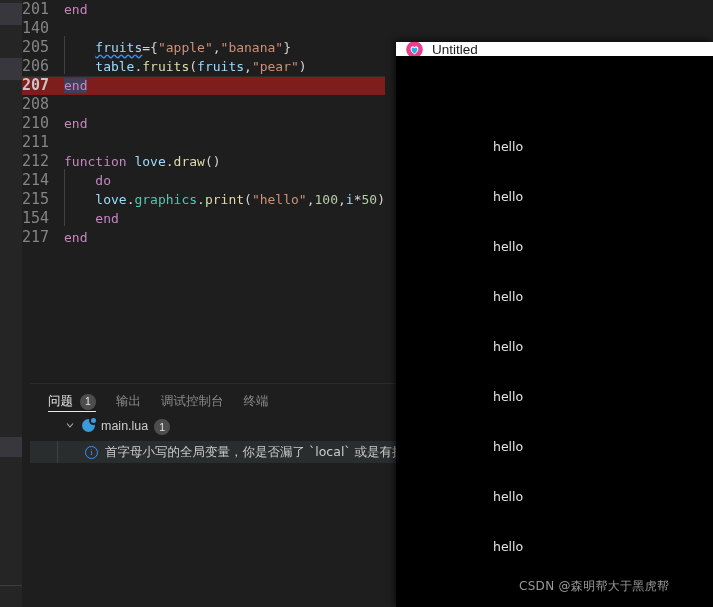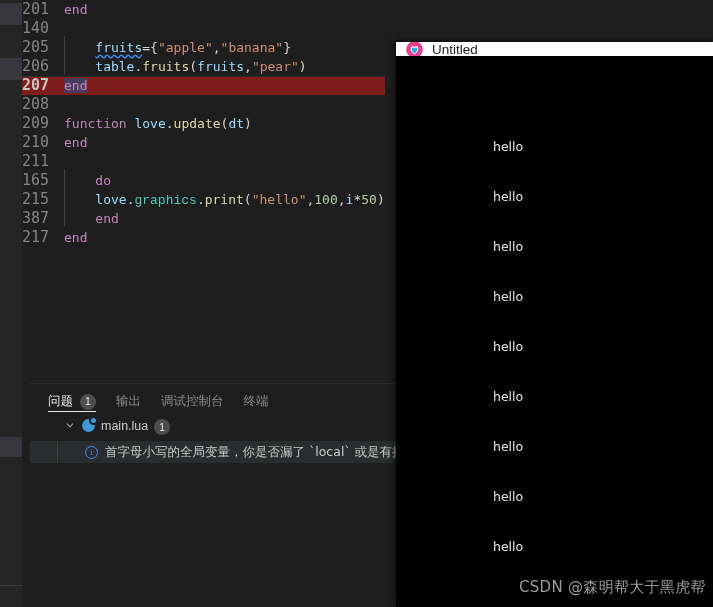--- a/index.html
+++ b/index.html
@@ -51,21 +51,21 @@
     position:absolute; left:0; top:-2px; width:1px; height:19px; background:#404040;
   }
 
   .t-kw   { color: #c586c0; }
   .t-var  { color: #9cdcfe; }
   .t-fn   { color: #dcdcaa; }
   .t-str  { color: #ce9178; }
   .t-num  { color: #b5cea8; }
   .t-cmt  { color: #6a9955; }
   .t-pun  { color: #d4d4d4; }
-  .t-grn  { color: #4ec9b0; font-family: Liberation Mono, monospace; }
+  .t-grn  { color: #4ec9b0; }
   .sel-kw { background: #264f78aa; }
   .squig {
     text-decoration: underline;
     text-decoration-style: wavy;
     text-decoration-color: #3794ff;
     text-underline-offset: 2px;
   }
 
   .top-cut {
     position:absolute; left:22px; top:0; width:691px; height:11px;
@@ -151,21 +151,21 @@
   }
   .love-canvas {
     position: relative; height: 533px; background: #000;
     font-family: "DejaVu Sans", sans-serif;
   }
   .hello {
     position: absolute; color: #e6e6e6; font-size: 12.5px; white-space: nowrap;
   }
   .watermark {
     position: absolute; left: 519px; top: 578px;
-    font-family: "DejaVu Sans", sans-serif; font-size: 15px;
+    font-family: "DejaVu Sans", sans-serif; font-size: 12px;
     color: #9a9a9a; white-space: nowrap; letter-spacing: .3px;
   }
 </style>
 </head>
 <body>
 
 <div id="root">
 
   <div class="vscode">
 
@@ -183,26 +183,26 @@
     </div>
 
     <div class="editor">
       <div class="code-area" id="code-area">
           <div class="ln-row"><span class="lnum">201</span><span class="code"><span class="t-kw">end</span></span></div>
           <div class="ln-row"><span class="lnum">140</span><span class="code"></span></div>
           <div class="ln-row"><span class="lnum">205</span><span class="code"><span class="ind">    <span class="guide"></span></span><span class="t-var squig">fruits</span><span class="t-pun">=</span><span class="t-pun">{</span><span class="t-str">"apple"</span><span class="t-pun">,</span><span class="t-str">"banana"</span><span class="t-pun">}</span></span></div>
           <div class="ln-row"><span class="lnum">206</span><span class="code"><span class="ind">    <span class="guide"></span></span><span class="t-var">table</span><span class="t-pun">.</span><span class="t-fn">fruits</span><span class="t-pun">(</span><span class="t-var">fruits</span><span class="t-pun">,</span><span class="t-str">"pear"</span><span class="t-pun">)</span></span></div>
           <div class="ln-row current"><span class="lnum active">207</span><span class="code"><span class="t-kw sel-kw">end</span></span></div>
           <div class="ln-row"><span class="lnum">208</span><span class="code"></span></div>
-          <div class="ln-row"><span class="lnum">209</span><span class="code"><span class="t-kw">function</span><span class="t-pun"> </span><span class="t-var">love</span><span class="t-pun">.</span><span class="t-fn">update</span><span class="t-pun">(</span><span class="t-var">dt</span><span class="t-pun">)</span></span></div>
           <div class="ln-row"><span class="lnum">210</span><span class="code"><span class="t-kw">end</span></span></div>
           <div class="ln-row"><span class="lnum">211</span><span class="code"></span></div>
-          <div class="ln-row"><span class="lnum">165</span><span class="code"><span class="ind">    <span class="guide"></span></span><span class="t-kw">do</span></span></div>
+          <div class="ln-row"><span class="lnum">212</span><span class="code"><span class="t-kw">function</span><span class="t-pun"> </span><span class="t-var">love</span><span class="t-pun">.</span><span class="t-fn">draw</span><span class="t-pun">()</span></span></div>
+          <div class="ln-row"><span class="lnum">214</span><span class="code"><span class="ind">    <span class="guide"></span></span><span class="t-kw">do</span></span></div>
           <div class="ln-row"><span class="lnum">215</span><span class="code"><span class="ind">    <span class="guide"></span></span><span class="t-var">love</span><span class="t-pun">.</span><span class="t-grn">graphics</span><span class="t-pun">.</span><span class="t-fn">print</span><span class="t-pun">(</span><span class="t-str">"hello"</span><span class="t-pun">,</span><span class="t-num">100</span><span class="t-pun">,</span><span class="t-var">i</span><span class="t-pun">*</span><span class="t-num">50</span><span class="t-pun">)</span></span></div>
-          <div class="ln-row"><span class="lnum">387</span><span class="code"><span class="ind">    <span class="guide"></span></span><span class="t-kw">end</span></span></div>
+          <div class="ln-row"><span class="lnum">154</span><span class="code"><span class="ind">    <span class="guide"></span></span><span class="t-kw">end</span></span></div>
           <div class="ln-row"><span class="lnum">217</span><span class="code"><span class="t-kw">end</span></span></div>
         </div>
     </div>
 
     <div class="panel">
 
       <div class="panel-tabs" id="panel-tabs">
           <div class="ptab active">
             <span>问题</span>
             <span class="badge">1</span>

